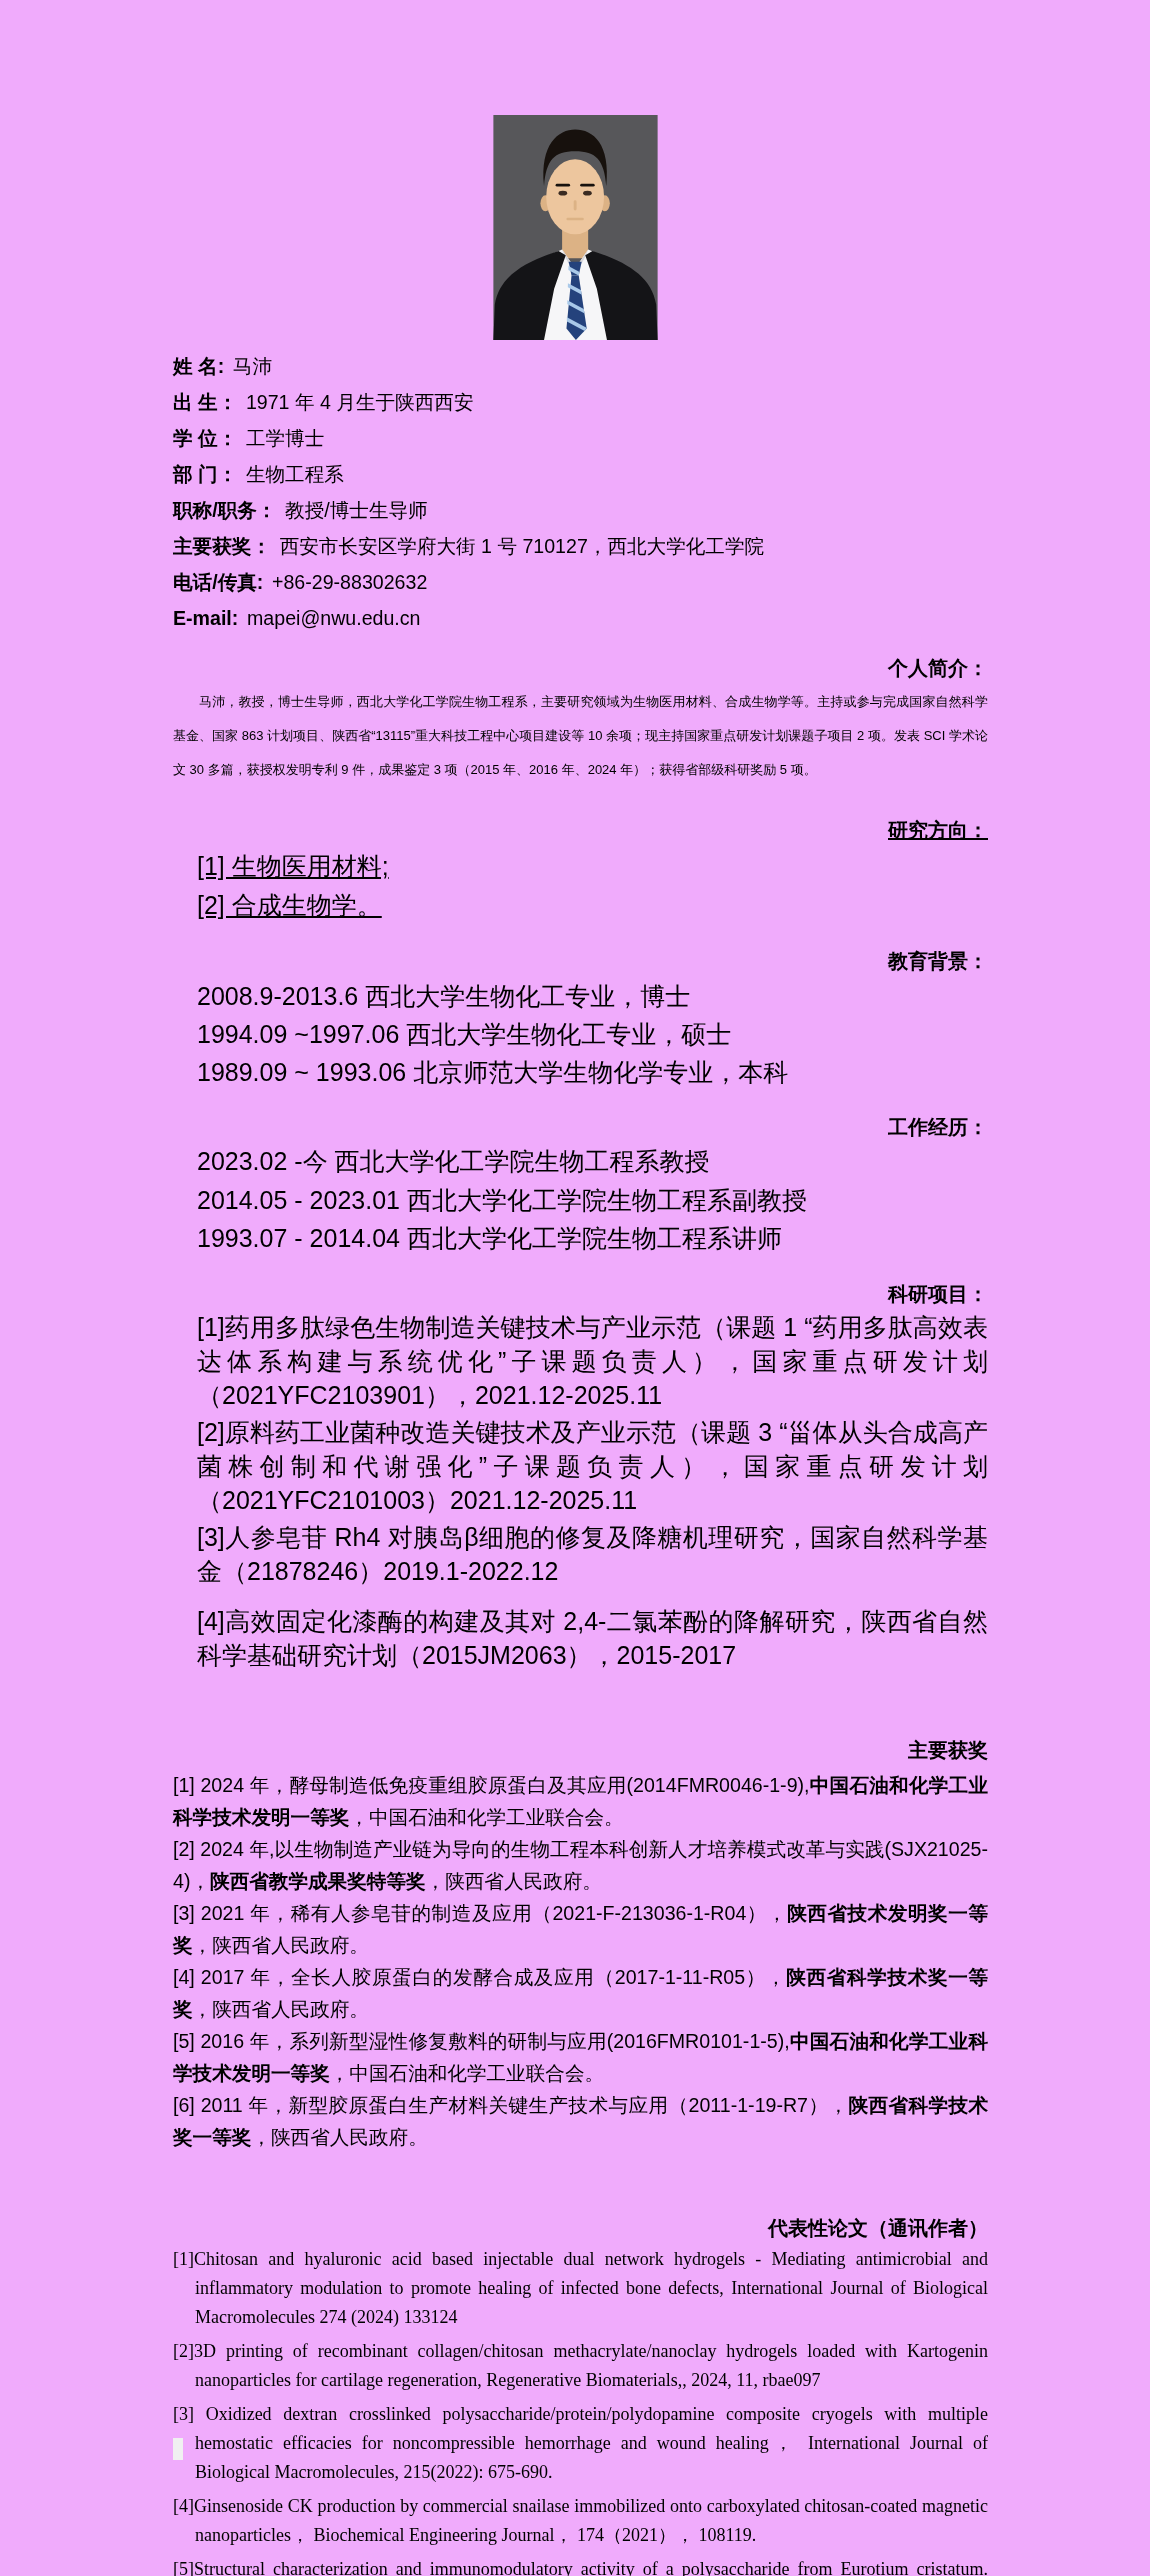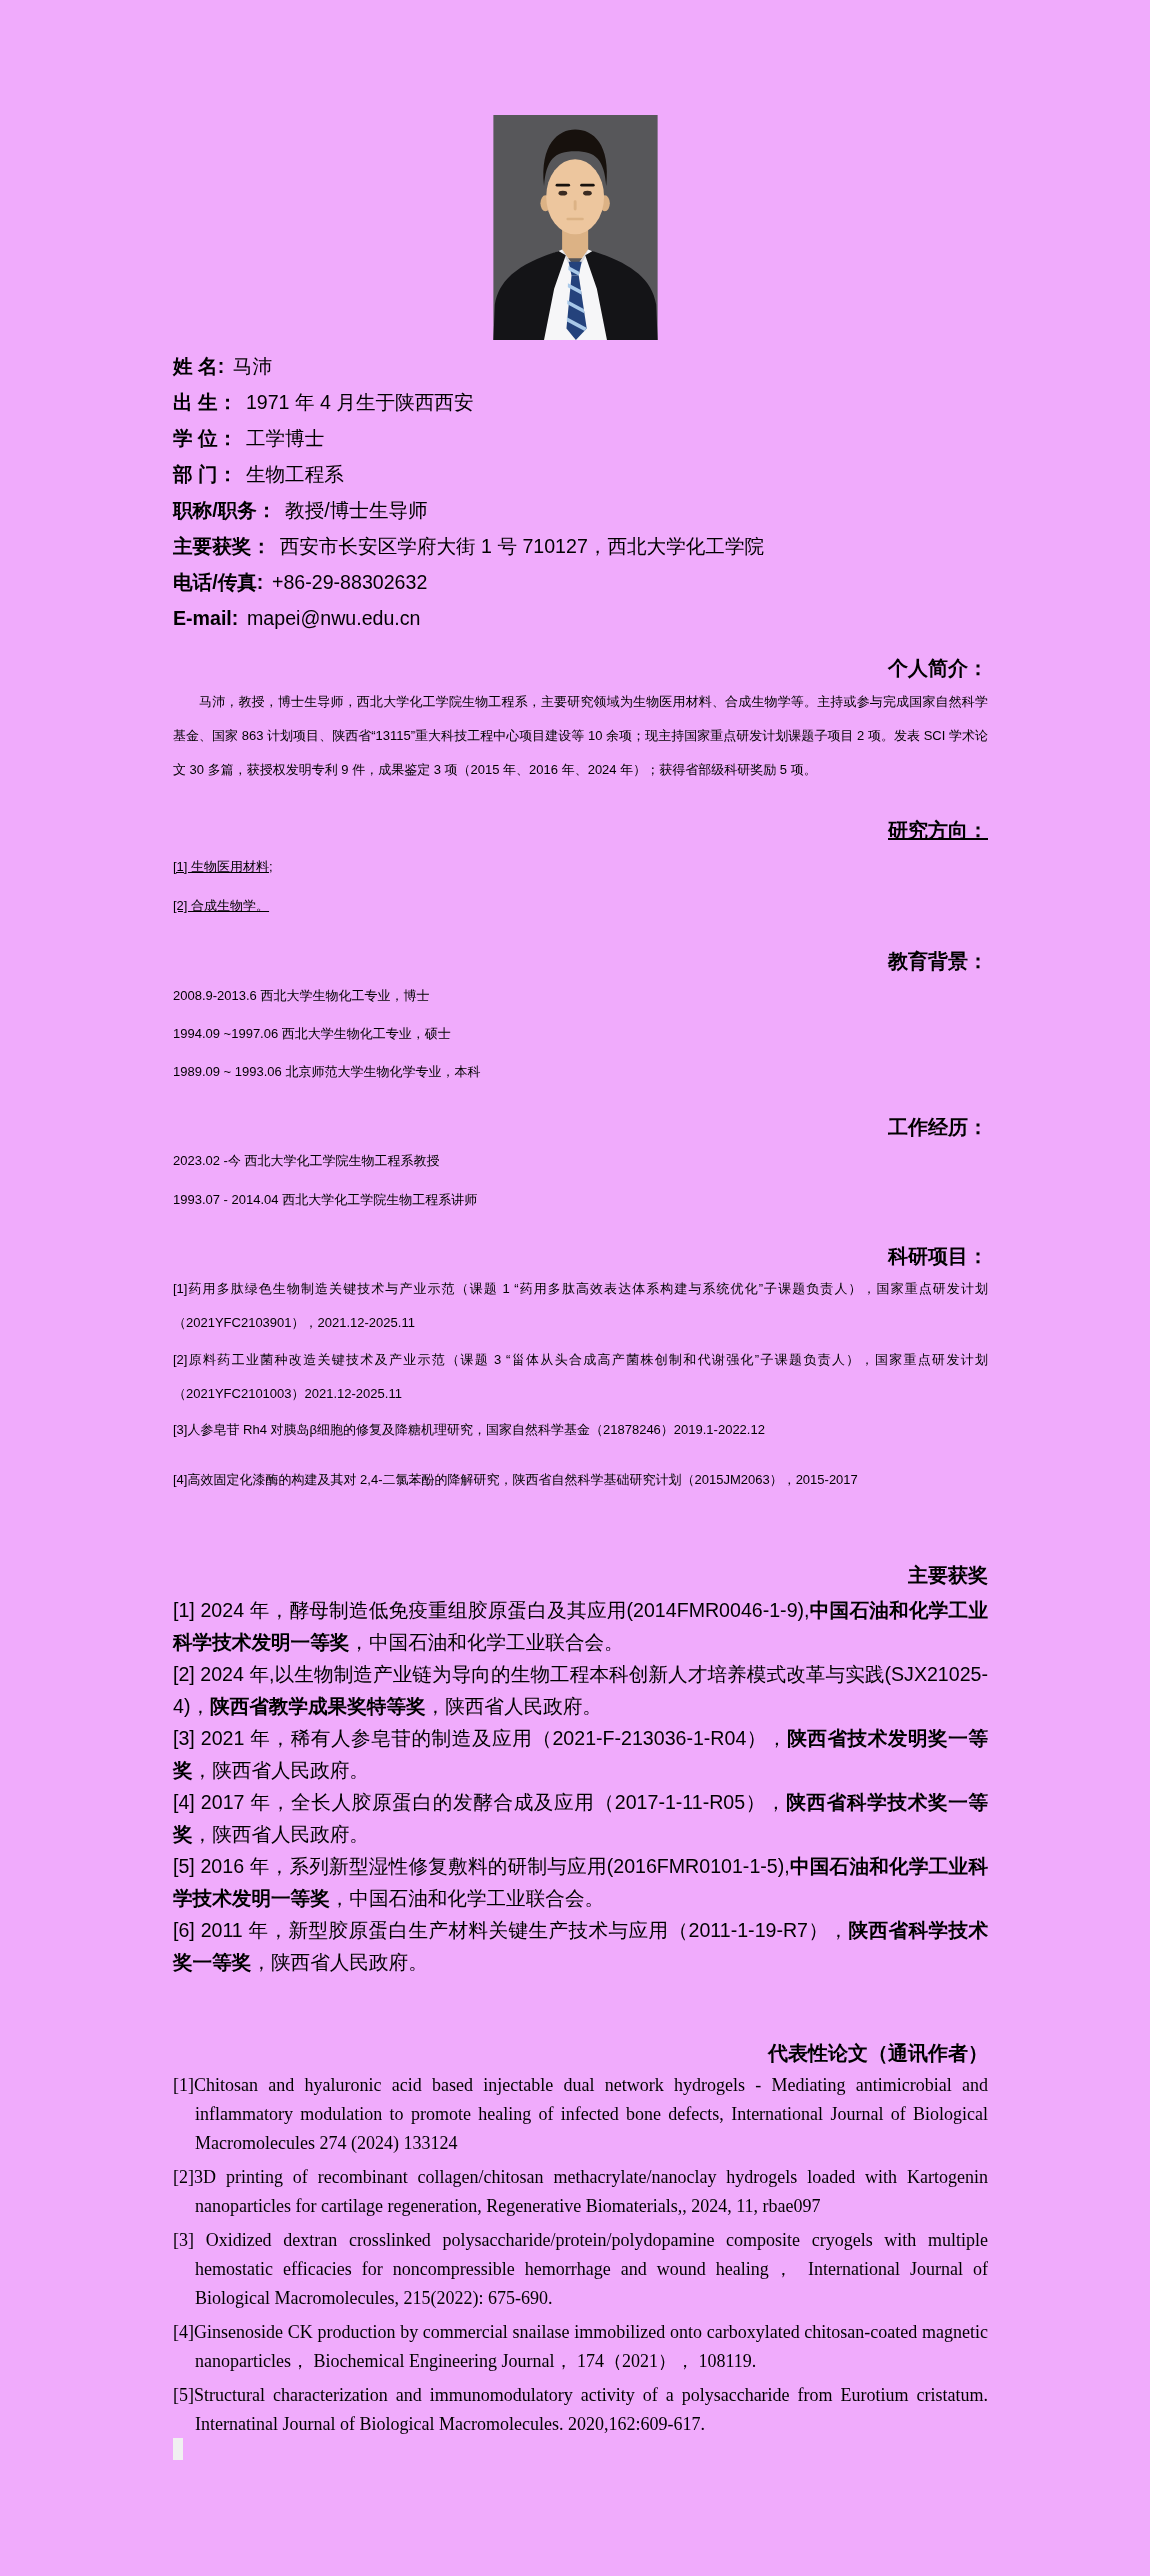--- a/index.html
+++ b/index.html
@@ -27,21 +27,21 @@
 
   .section-title { font-size: 20px; font-weight: bold; line-height: 26px; text-align: right; }
 
   .sec-profile { margin-top: 19px; }
   .profile-para {
     margin-top: 4.3px;
     font-size: 13px; line-height: 34px;
     text-align: justify; text-indent: 2em;
   }
 
-  .cn-item { font-size: 13px; line-height: 34px; text-align: justify; }
+  .cn-item { font-size: 25px; line-height: 34px; text-align: justify; margin-left: 24px; }
   .sec-research { margin-top: 30px; text-decoration: underline; }
   .sec-research .cn-item { line-height: 33px; margin-top: 6.5px; }
   .sec-education { margin-top: 26px; }
   .sec-education .cn-item { margin-top: 4.3px; }
   .sec-work { margin-top: 25px; }
   .sec-work .cn-item { margin-top: 4.3px; }
   .sec-projects { margin-top: 26px; }
   .sec-projects .cn-item { margin-top: 2.9px; }
   .sec-projects .cn-item:last-child { margin-top: 16px; }
 
@@ -170,20 +170,21 @@
           <div class="cn-item">2008.9-2013.6 西北大学生物化工专业，博士</div>
           <div class="cn-item">1994.09 ~1997.06 西北大学生物化工专业，硕士</div>
           <div class="cn-item">1989.09 ~ 1993.06 北京师范大学生物化学专业，本科</div>
         </div>
     </div>
 
     <div class="sec-work">
       <div class="section-title">工作经历：</div>
       <div>
           <div class="cn-item">2023.02 -今  西北大学化工学院生物工程系教授</div>
+          <div class="cn-item">2014.05 - 2023.01  西北大学化工学院生物工程系副教授</div>
           <div class="cn-item">1993.07 - 2014.04 西北大学化工学院生物工程系讲师</div>
         </div>
     </div>
 
     <div class="sec-projects">
       <div class="section-title">科研项目：</div>
       <div>
           <div class="cn-item">[1]药用多肽绿色生物制造关键技术与产业示范（课题 1 “药用多肽高效表达体系构建与系统优化”子课题负责人），国家重点研发计划（2021YFC2103901），2021.12-2025.11</div>
           <div class="cn-item">[2]原料药工业菌种改造关键技术及产业示范（课题 3 “甾体从头合成高产菌株创制和代谢强化”子课题负责人），国家重点研发计划（2021YFC2101003）2021.12-2025.11</div>
           <div class="cn-item">[3]人参皂苷 Rh4 对胰岛β细胞的修复及降糖机理研究，国家自然科学基金（21878246）2019.1-2022.12</div>

